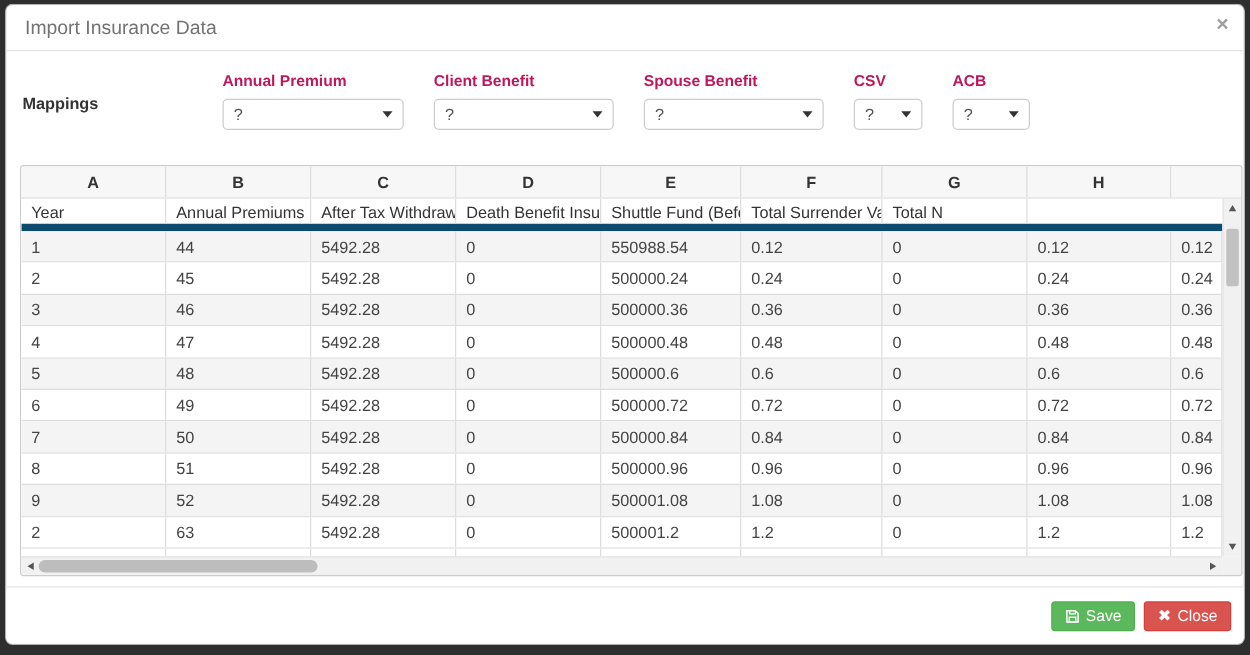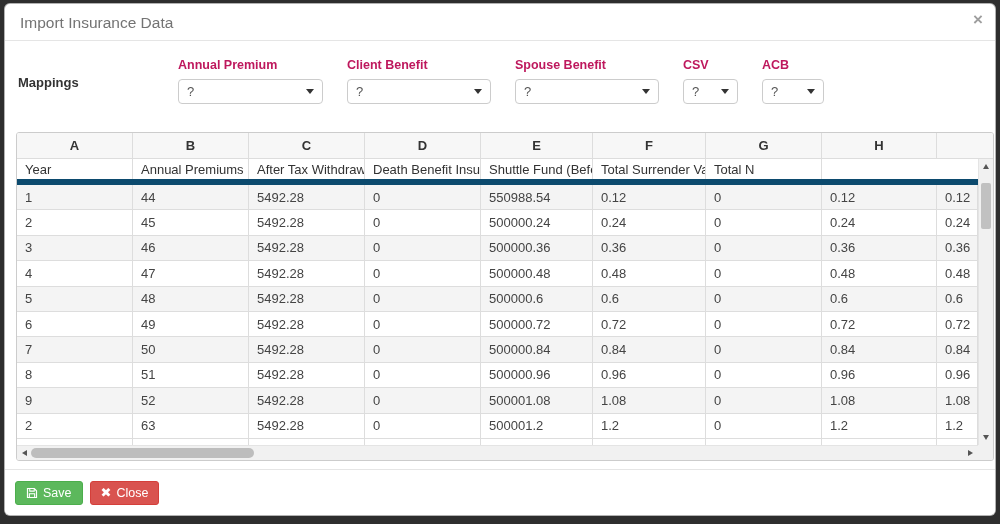--- a/index.html
+++ b/index.html
@@ -93,21 +93,21 @@
     background: #f1f1f1; border-top: 1px solid #e4e4e4;
   }
   .hthumb { position: absolute; top: 2px; bottom: 2px; left: 14px; width: 223px; background: #bdbdbd; border-radius: 5px; }
   .arrow-left { top: 4px; left: 5px; border-top: 3.5px solid transparent; border-bottom: 3.5px solid transparent; border-right: 5px solid #555; }
   .arrow-right { top: 4px; right: 5px; border-top: 3.5px solid transparent; border-bottom: 3.5px solid transparent; border-left: 5px solid #555; }
   .scroll-corner { position: absolute; right: 0; bottom: 0; width: 15px; height: 15px; background: #f1f1f1; }
   
   .modal-footer {
     position: absolute; left: 0; right: 0; bottom: 0; height: 46px;
     border-top: 1px solid #e5e5e5; background: #fff;
-    display: flex; align-items: center;
+    display: flex; justify-content: flex-end; align-items: center;
     padding: 0 10px; gap: 7px;
   }
   .btn {
     height: 24px; border-radius: 3px; color: #fff; font-size: 12.5px;
     display: inline-flex; align-items: center; gap: 5px; padding: 0 10px;
     cursor: pointer; border: 1px solid transparent;
     font-family: "Liberation Sans", "DejaVu Sans", sans-serif;
   }
   .btn-save { background: #5cb85c; border-color: #4cae4c; }
   .btn-close { background: #d9534f; border-color: #d43f3a; }

